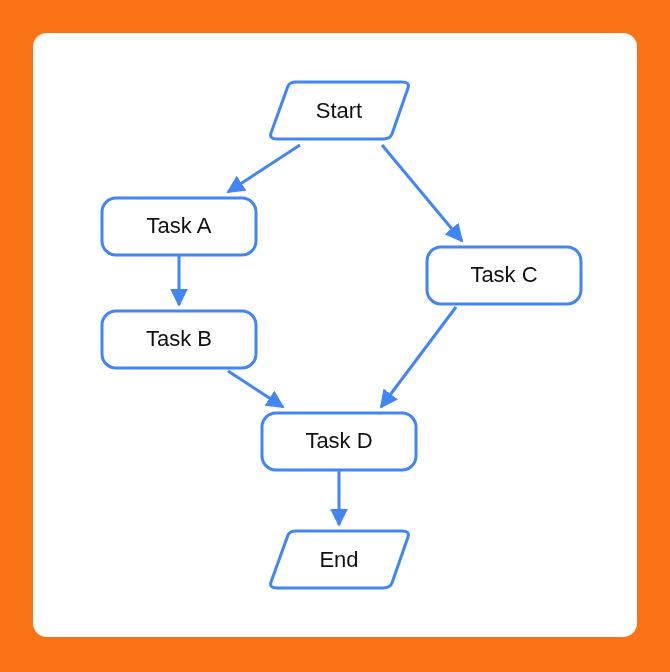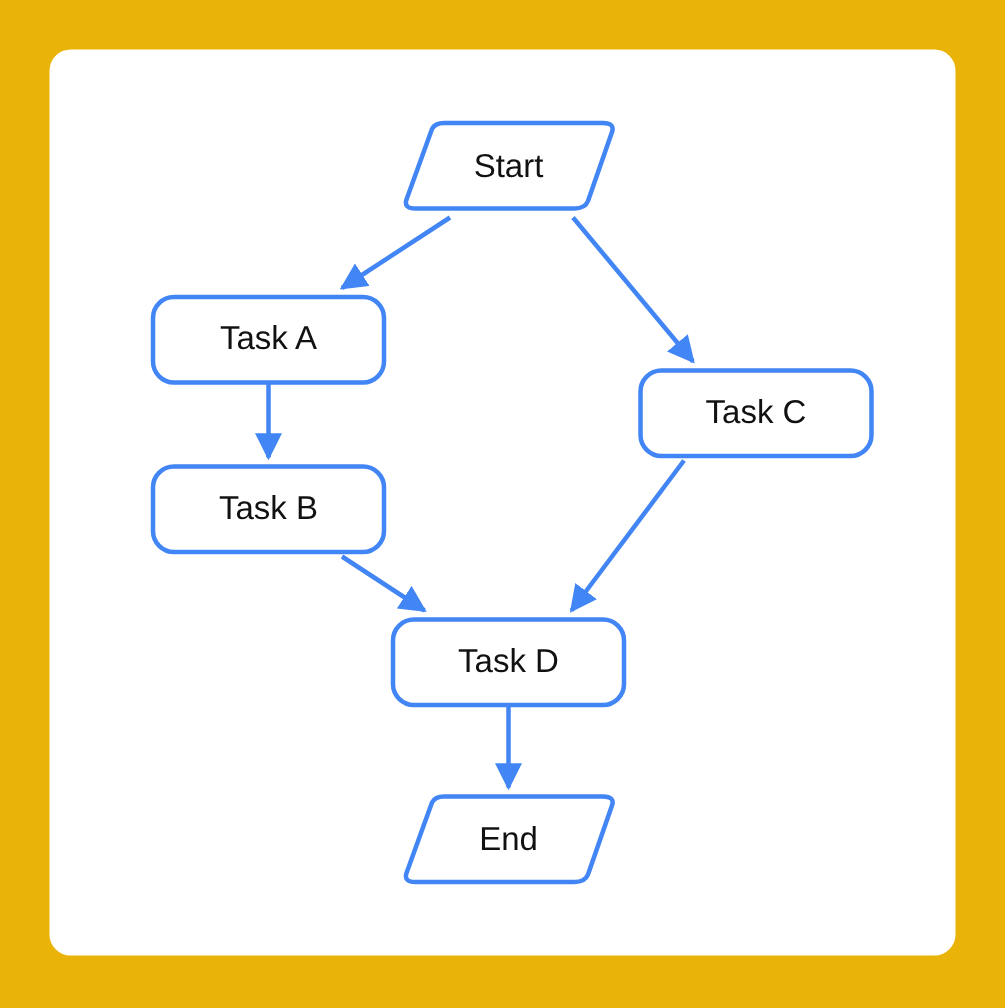--- a/index.html
+++ b/index.html
@@ -11,21 +11,21 @@
   body {
     width: 670px;
     height: 672px;
     overflow: hidden;
     font-family: "Liberation Sans", sans-serif;
   }
   #stage {
     position: relative;
     width: 670px;
     height: 672px;
-    background: #eab308;
+    background: #f97316;
   }
   #card {
     position: absolute;
     left: 33px;
     top: 33px;
     width: 604px;
     height: 604px;
     background: #ffffff;
     border-radius: 14px;
   }

